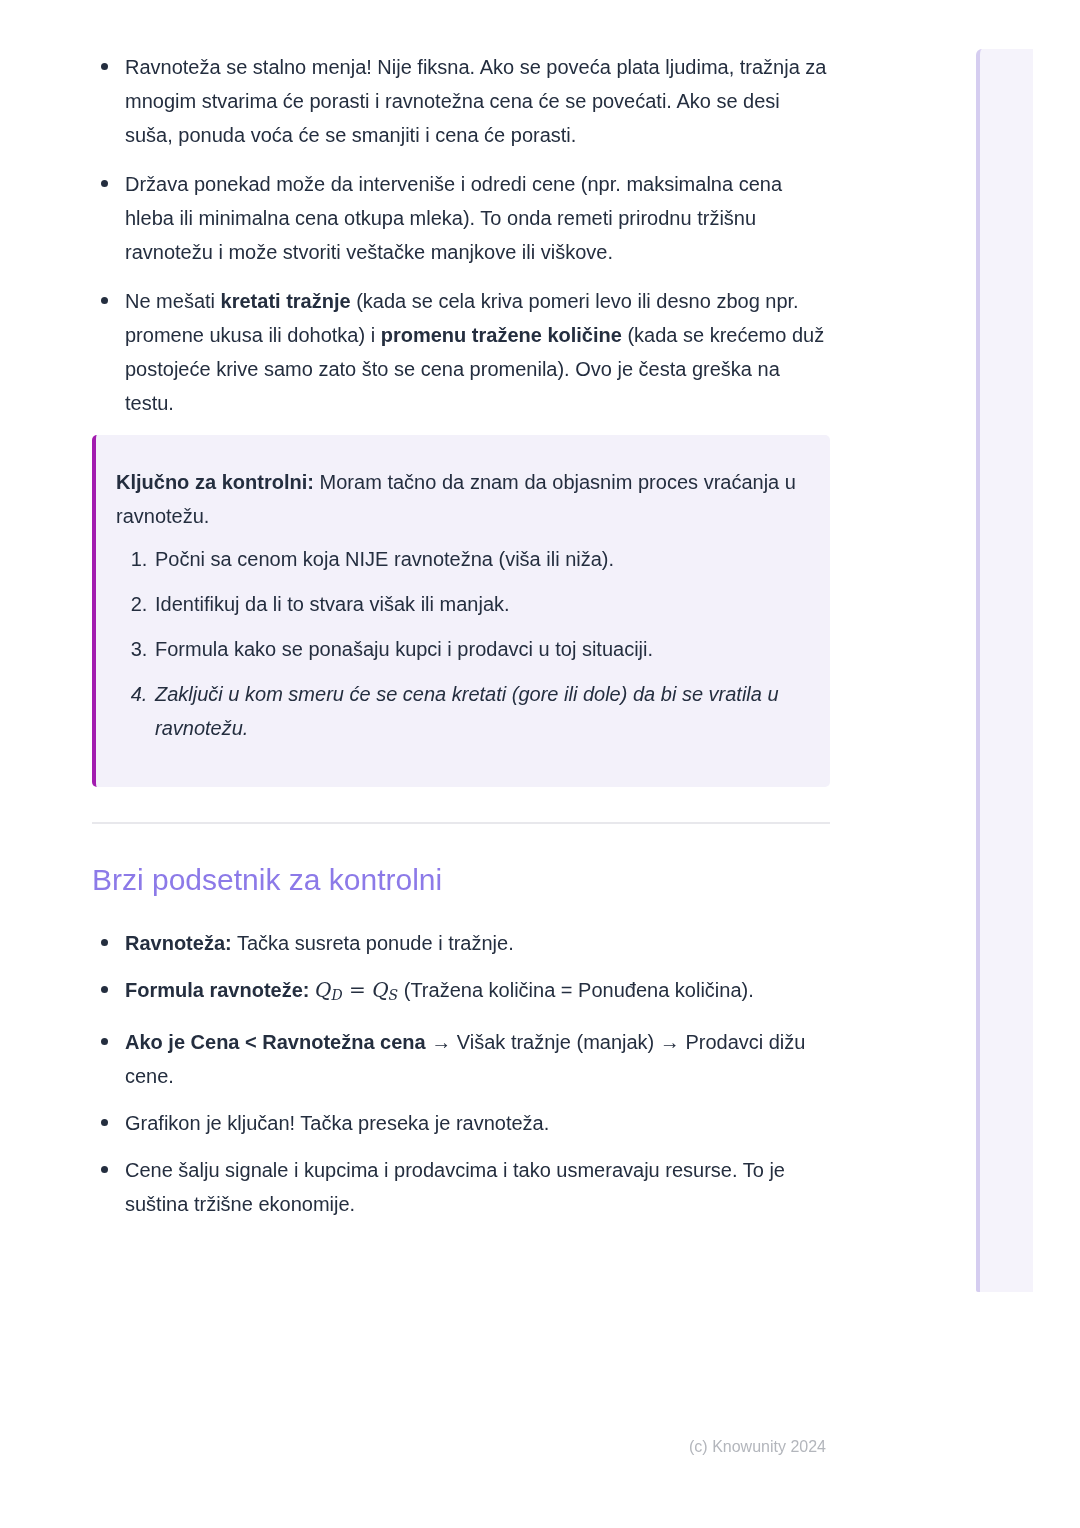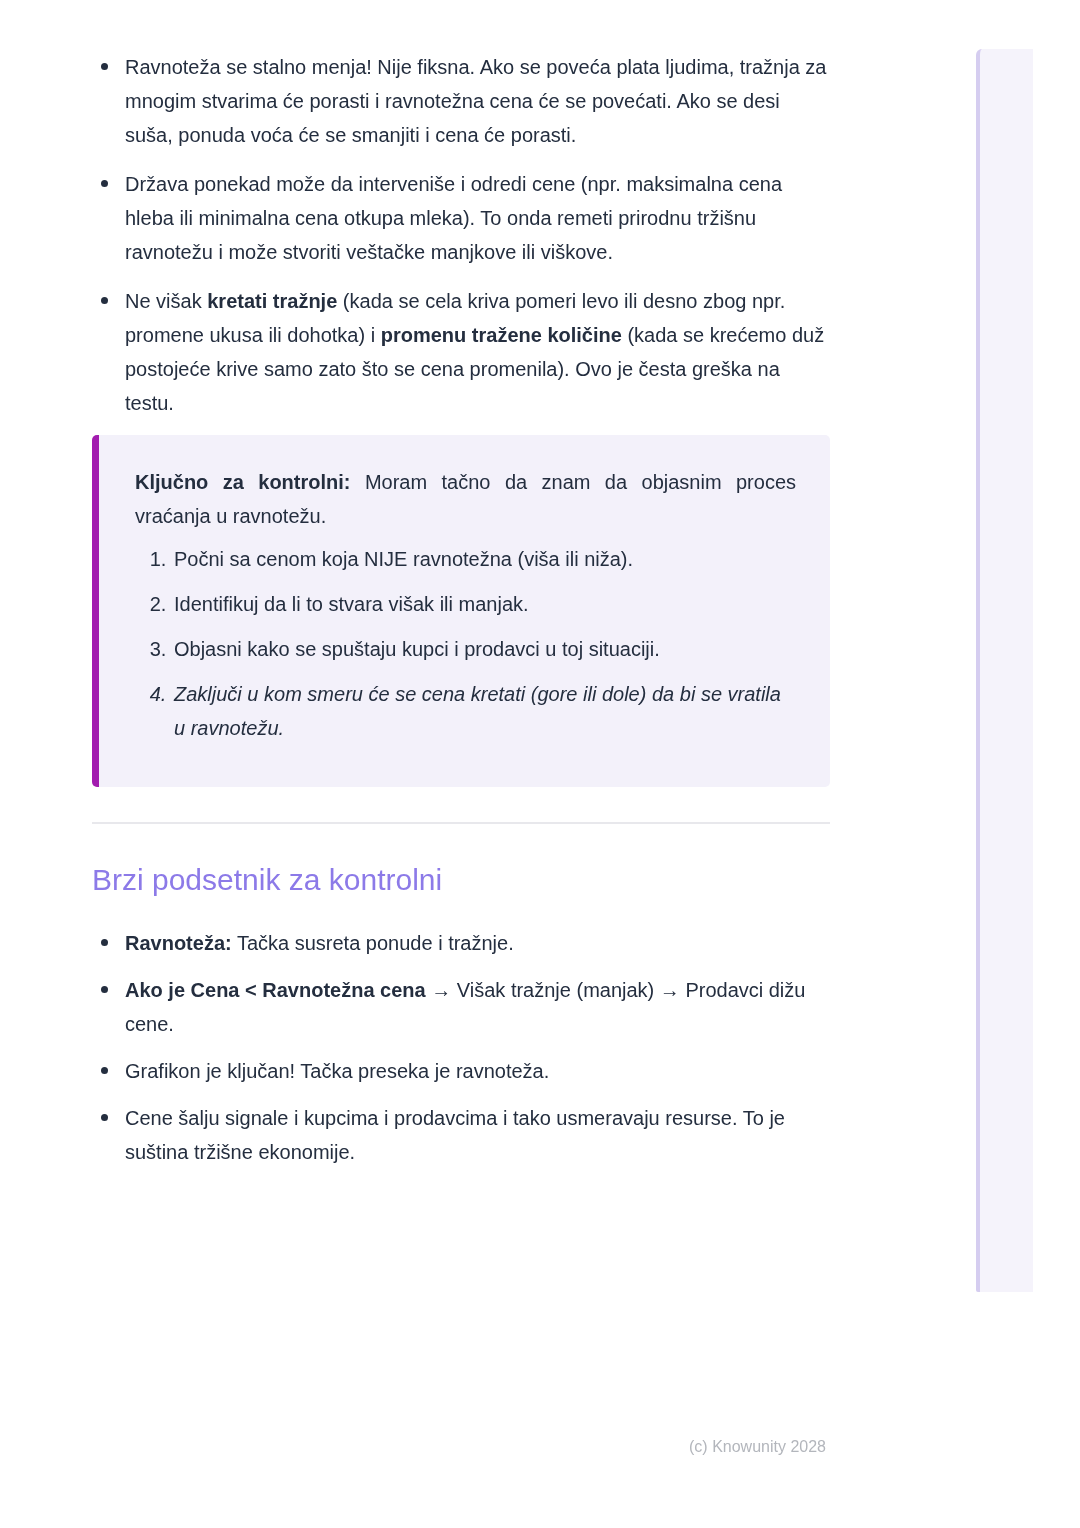--- a/index.html
+++ b/index.html
@@ -21,23 +21,23 @@
     width:7px;height:7px;border-radius:50%;background:#242e3f;
   }
 
   .b{font-weight:700;}
   .m{font-family:"DejaVu Serif","Liberation Serif",serif;font-style:italic;}
   .s{font-size:0.7em;vertical-align:-0.22em;}
 
   .callout{
     margin-top:14px;
     background:#f3f1fa;
-    border-left:7px solid #a21caf;
+    border-left:4px solid #a21caf;
     border-radius:5px;
-    padding:30px 34px 42px 36px;
+    padding:30px 34px 42px 20px;
     font-size:20px;line-height:34px;
   }
   .callout-lead{margin:0 0 9px 0;text-align:justify;}
   .callout ol{margin:0;padding-left:37px;}
   .callout ol li{margin-bottom:11px;padding-left:2px;}
   .callout ol li:last-child{margin-bottom:0;font-style:italic;}
 
   hr.divider{
     margin:35px 0 0 0;border:none;
     border-top:2px solid #e8e8ec;height:0;
@@ -76,70 +76,73 @@
 
         <li>
           <span><span>Ravnoteža se stalno menja! Nije fiksna. Ako se poveća plata ljudima, tražnja za mnogim stvarima će porasti i ravnotežna cena će se povećati. Ako se desi suša, ponuda voća će se smanjiti i cena će porasti.</span></span>
         </li>
 
         <li>
           <span><span>Država ponekad može da interveniše i odredi cene (npr. maksimalna cena hleba ili minimalna cena otkupa mleka). To onda remeti prirodnu tržišnu ravnotežu i može stvoriti veštačke manjkove ili viškove.</span></span>
         </li>
 
         <li>
-          <span><span>Ne višak </span><span class="b">kretati tražnje</span><span> (kada se cela kriva pomeri levo ili desno zbog npr. promene ukusa ili dohotka) i </span><span class="b">promenu tražene količine</span><span> (kada se krećemo duž postojeće krive samo zato što se cena promenila). Ovo je česta greška na testu.</span></span>
+          <span><span>Ne mešati </span><span class="b">kretati tražnje</span><span> (kada se cela kriva pomeri levo ili desno zbog npr. promene ukusa ili dohotka) i </span><span class="b">promenu tražene količine</span><span> (kada se krećemo duž postojeće krive samo zato što se cena promenila). Ovo je česta greška na testu.</span></span>
         </li>
       </ul>
 
     <div class="callout">
       <p class="callout-lead"><span class="b">Ključno za kontrolni:</span><span> Moram tačno da znam da objasnim proces vraćanja u ravnotežu.</span></p>
       <ol>
 
           <li>
             <span>Počni sa cenom koja NIJE ravnotežna (viša ili niža).</span>
           </li>
 
           <li>
             <span>Identifikuj da li to stvara višak ili manjak.</span>
           </li>
 
           <li>
-            <span>Objasni kako se spuštaju kupci i prodavci u toj situaciji.</span>
+            <span>Formula kako se ponašaju kupci i prodavci u toj situaciji.</span>
           </li>
 
           <li>
             <span>Zaključi u kom smeru će se cena kretati (gore ili dole) da bi se vratila u ravnotežu.</span>
           </li>
         </ol>
     </div>
 
     <hr class="divider">
 
     <h2 class="section-heading">Brzi podsetnik za kontrolni</h2>
 
     <ul class="bullets summary">
 
         <li>
           <span><span class="b">Ravnoteža:</span><span> Tačka susreta ponude i tražnje.</span></span>
         </li>
 
+        <li>
+          <span><span class="b">Formula ravnoteže:</span><span> </span><span class="m">Q</span><span class="m s">D</span><span class="m"> = </span><span class="m">Q</span><span class="m s">S</span><span> (Tražena količina = Ponuđena količina).</span></span>
+        </li>
 
 
         <li>
           <span><span class="b">Ako je Cena &lt; Ravnotežna cena</span><span> → Višak tražnje (manjak) → Prodavci dižu cene.</span></span>
         </li>
 
         <li>
           <span><span>Grafikon je ključan! Tačka preseka je ravnoteža.</span></span>
         </li>
 
         <li>
           <span><span>Cene šalju signale i kupcima i prodavcima i tako usmeravaju resurse. To je suština tržišne ekonomije.</span></span>
         </li>
       </ul>
 
   </div>
 
-  <div class="footer">(c) Knowunity 2028</div>
+  <div class="footer">(c) Knowunity 2024</div>
 
   <div class="side-strip"></div>
 
 </div>
 
 </body></html>

